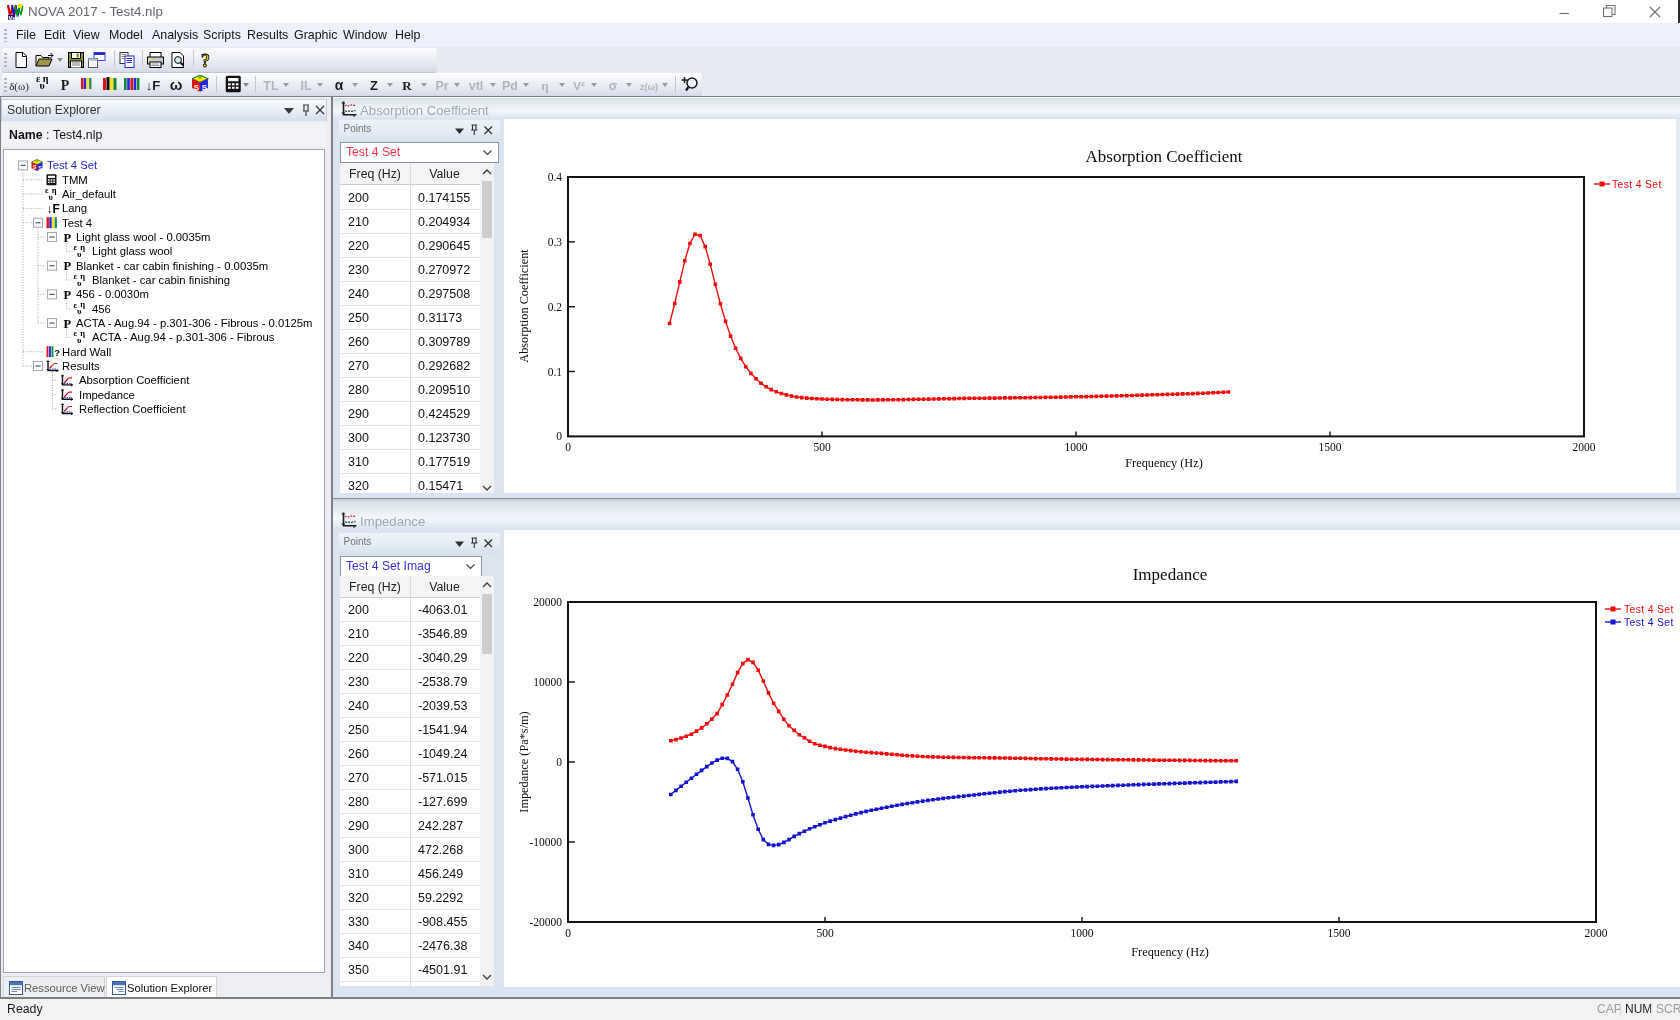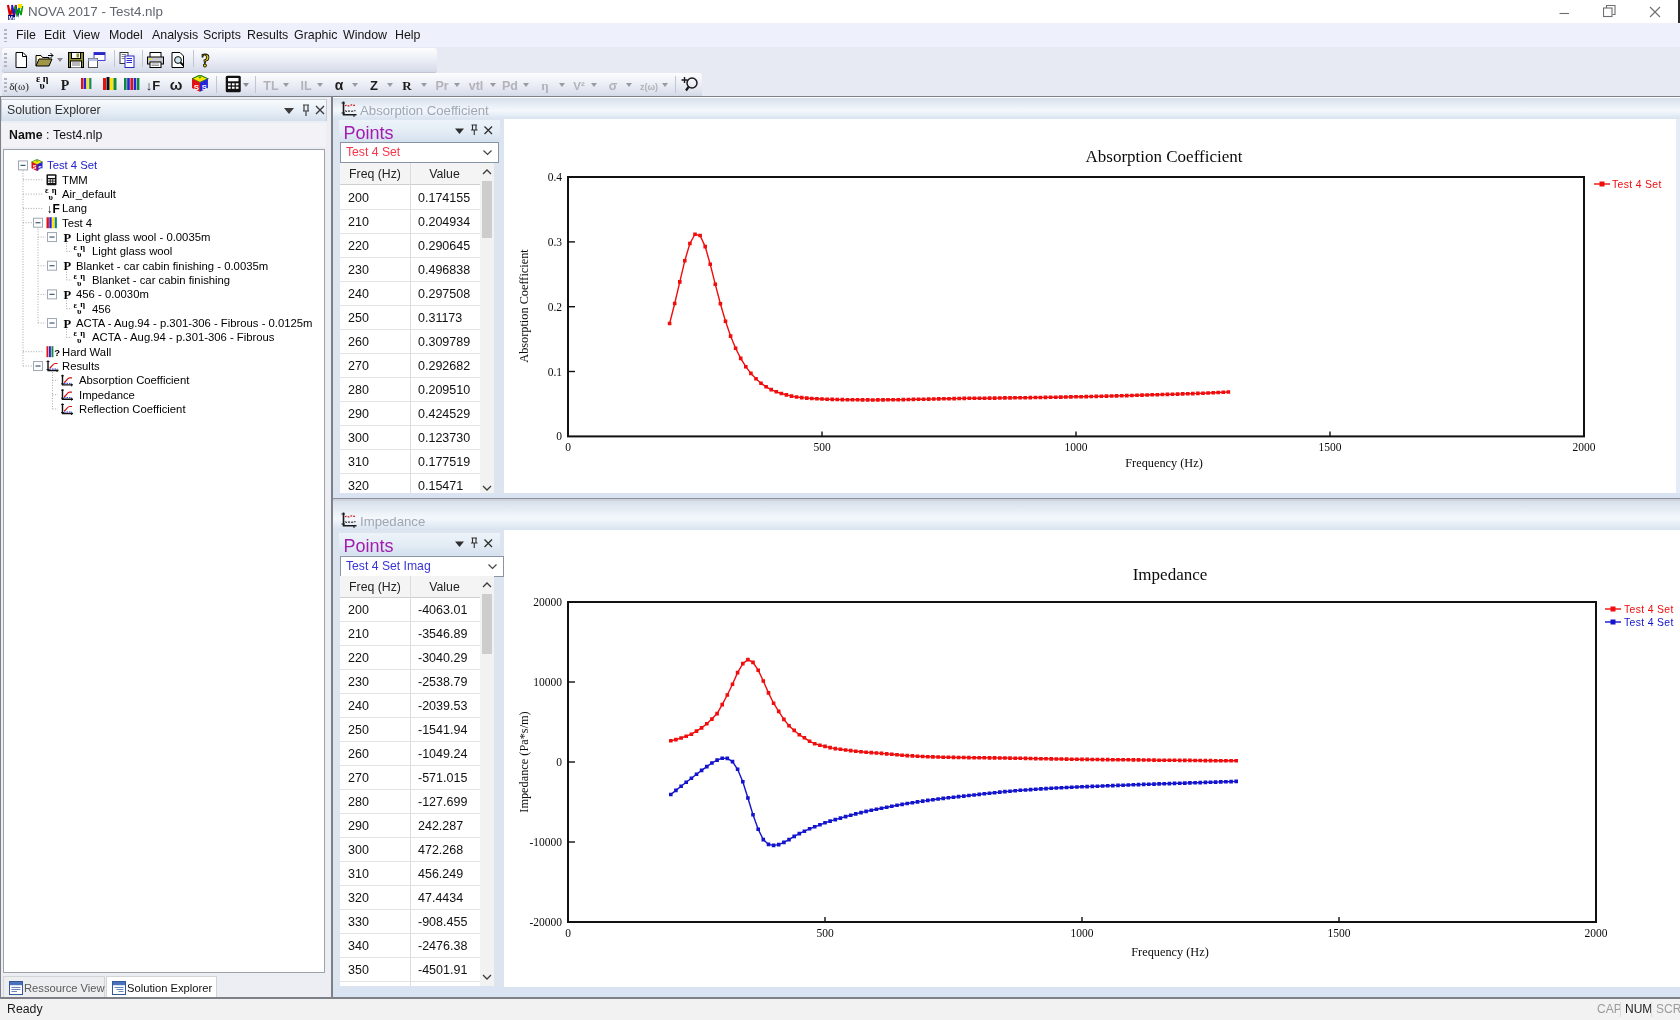--- a/index.html
+++ b/index.html
@@ -23,21 +23,21 @@
 #namerow{left:2px;top:123px;width:324px;height:24px;background:#f3f3f7;font-size:12.3px;color:#111;line-height:24px}
 #treebox{left:3px;top:149px;width:322px;height:824px;background:#fff;border:1px solid #9da3ab}
 #tabrow{left:2px;top:976px;width:325px;height:23px}
 .tab{position:absolute;top:0;height:22px;font-size:11.2px;line-height:22px;white-space:nowrap}
 
 .pborder{background:#7d8187}
 .pbg{background:#dce4f0}
 .phead-txt{position:absolute;font-size:13.2px;color:#a0a7b3}
 .ph-grad{background:linear-gradient(180deg,#d7e0eb 0%,#eef3f9 45%,#f4f8fc 60%,#d8e3f0 100%)}
 .pts-head{background:linear-gradient(180deg,#edf3f9 0%,#e3ecf5 55%,#d4e0ee 100%)}
-.pts-title{position:absolute;font-size:18px;color:#a21caf}
+.pts-title{position:absolute;font-size:10px;color:#737373}
 .dropdown{position:absolute;background:#fff;border:1px solid #8894a4;font-size:12.2px;line-height:19px}
 .chartarea{position:absolute;background:#fff}
 .ctitle{font-family:"Liberation Serif",serif;font-size:17px;fill:#0c0c0c}
 .tick{font-family:"Liberation Serif",serif;font-size:11.5px;fill:#0c0c0c}
 .alab{font-family:"Liberation Serif",serif;font-size:12.3px;fill:#0c0c0c}
 .leg{font-size:10.4px;letter-spacing:0.35px}
 .ax{stroke:#111;stroke-width:1.4}
 
 .ptable{position:absolute;background:#fff;overflow:hidden}
 .thead{position:absolute;left:0;top:0;width:139.5px;height:22px;background:#f4f4f4;border-bottom:1px solid #cfcfcf}
@@ -523,21 +523,21 @@
       <div class="trow" style="top:24px">
         <span class="c1">210</span>
         <span class="c2">0.204934</span>
       </div>
       <div class="trow" style="top:48px">
         <span class="c1">220</span>
         <span class="c2">0.290645</span>
       </div>
       <div class="trow" style="top:72px">
         <span class="c1">230</span>
-        <span class="c2">0.496838</span>
+        <span class="c2">0.270972</span>
       </div>
       <div class="trow" style="top:96px">
         <span class="c1">240</span>
         <span class="c2">0.297508</span>
       </div>
       <div class="trow" style="top:120px">
         <span class="c1">250</span>
         <span class="c2">0.31173</span>
       </div>
       <div class="trow" style="top:144px">
@@ -638,21 +638,21 @@
 <div class="pts-title" style="left:343.5px;top:536px">Points</div>
 <svg class="abs" style="left:455px;top:541px" width="10" height="7">
     <path d="M0 0.5 H9 L4.5 6 Z" fill="#2e2e2e"></path>
   </svg>
 <svg class="abs" style="left:470px;top:537px" width="9" height="12">
     <path d="M1.5 1 H7 M2.5 1 V6 M6 1 V6 M1 6 H7.5 M4.25 6 V11" stroke="#2e2e2e" stroke-width="1.1" fill="none"></path>
   </svg>
 <svg class="abs" style="left:484px;top:539px" width="9" height="9">
     <path d="M0.5 0.5 L8 8 M8 0.5 L0.5 8" stroke="#2e2e2e" stroke-width="1.3"></path>
   </svg>
-<div class="dropdown" style="left:340px;top:556px;width:164px;height:20.5px">
+<div class="dropdown" style="left:340px;top:556px;width:142px;height:20.5px">
  <span style="position:absolute;left:5px;color:#3b33d6">Test 4 Set Imag</span>
  <svg style="position:absolute;right:6px;top:7px" width="9" height="6">
       <path d="M0.5 0.5 L4.5 4.5 L8.5 0.5" stroke="#444" stroke-width="1.2" fill="none"></path>
     </svg>
 </div>
 <div class="ptable" style="left:340px;top:576px;width:153.5px;height:410px">
  <div class="thead">
       <span style="left:0;width:70px">Freq (Hz)</span>
       <span style="left:70px;width:69px">Value</span>
     </div>
@@ -700,21 +700,21 @@
       <div class="trow" style="top:240px">
         <span class="c1">300</span>
         <span class="c2">472.268</span>
       </div>
       <div class="trow" style="top:264px">
         <span class="c1">310</span>
         <span class="c2">456.249</span>
       </div>
       <div class="trow" style="top:288px">
         <span class="c1">320</span>
-        <span class="c2">47.4434</span>
+        <span class="c2">59.2292</span>
       </div>
       <div class="trow" style="top:312px">
         <span class="c1">330</span>
         <span class="c2">-908.455</span>
       </div>
       <div class="trow" style="top:336px">
         <span class="c1">340</span>
         <span class="c2">-2476.38</span>
       </div>
       <div class="trow" style="top:360px">

